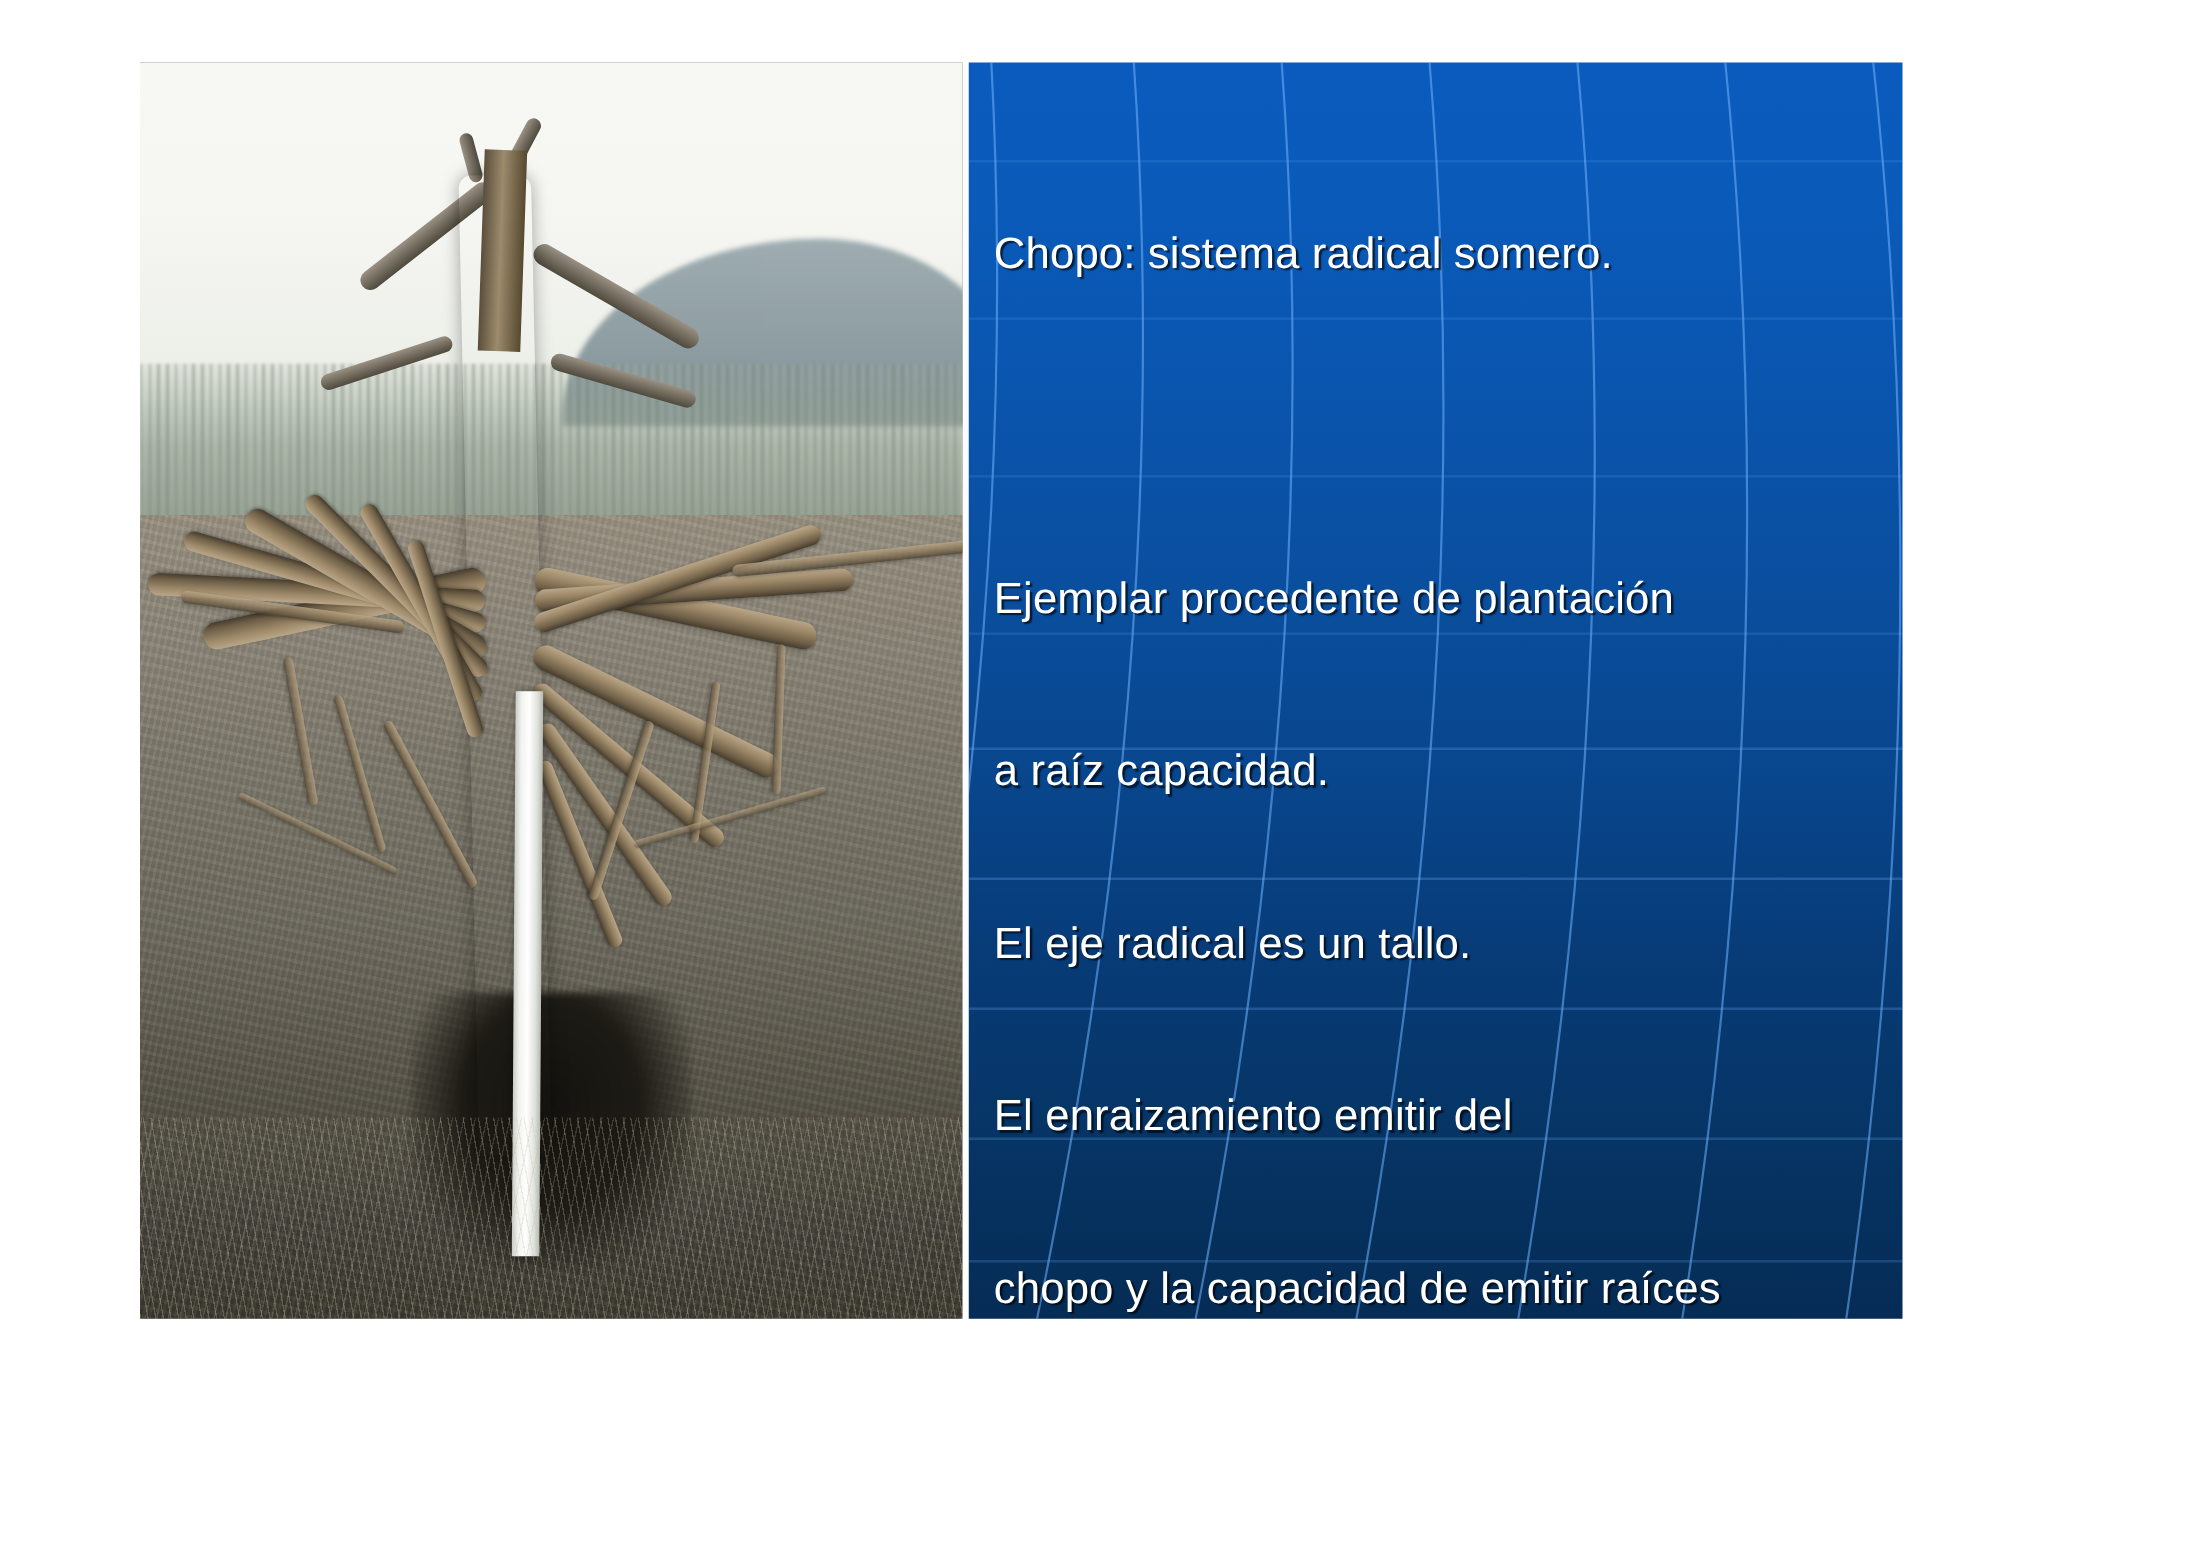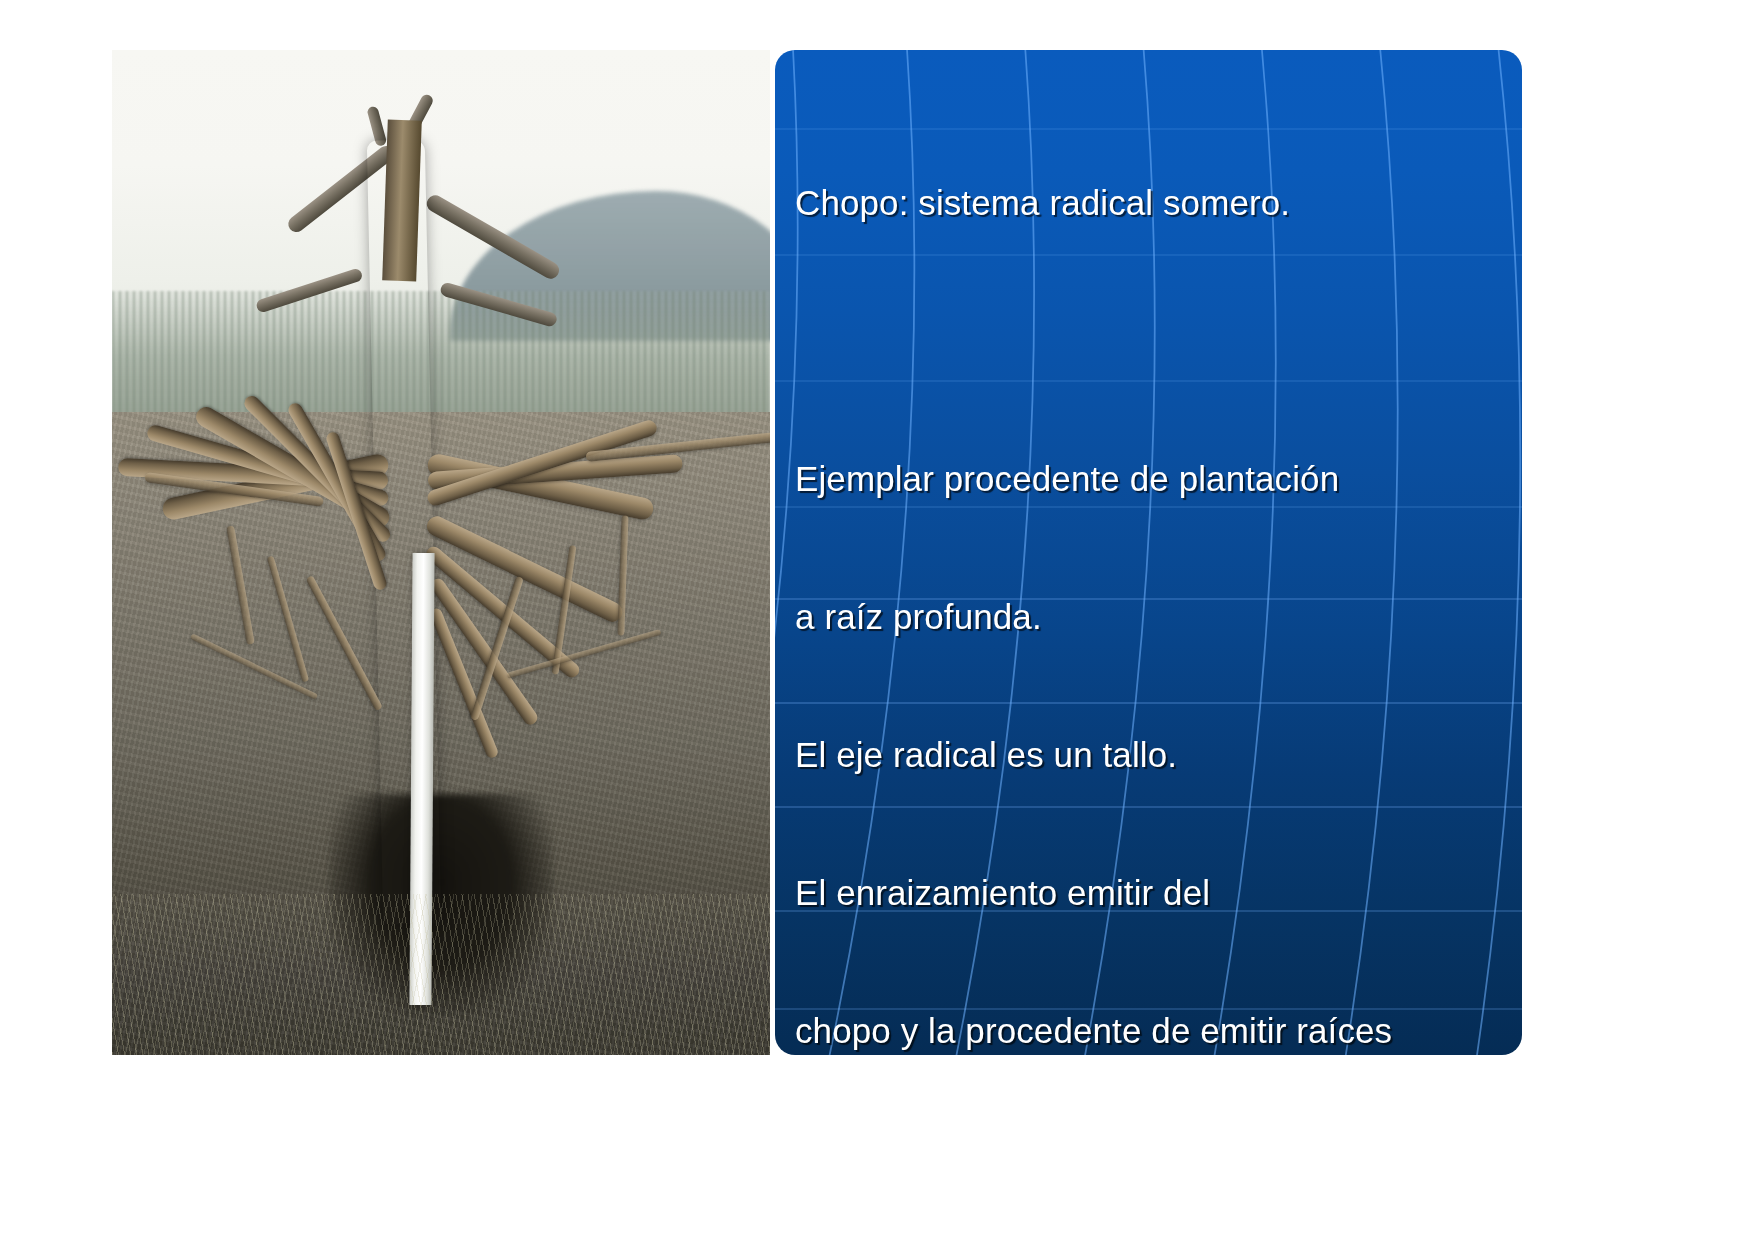--- a/index.html
+++ b/index.html
@@ -159,21 +159,20 @@
     overflow: hidden;
     background: linear-gradient(to bottom,
       #0a5bbd 0%,
       #0a5ab9 12%,
       #0a55ae 26%,
       #0a4e9e 42%,
       #08458b 58%,
       #073b76 72%,
       #063464 86%,
       #052c55 100%);
-    border-radius: 20px;
   }
   
   .lat {
     position:absolute;
     left:0; width:100%;
     height:2px;
     background: rgba(120,180,255,.45);
   }
   
   #meridians {
@@ -273,24 +272,24 @@
         <path d="M 690 -10 C 726 300, 718 640, 650 1015"></path>
         <path d="M 825 -10 C 864 300, 862 640, 800 1015"></path>
         <path d="M 960 -10 C 1000 300, 1005 640, 950 1015"></path>
       </g>
     </svg>
 
     <div id="textblock">
       <span class="tline">Chopo: sistema radical somero.</span>
       <span class="tline gap"></span>
       <span class="tline">Ejemplar procedente de plantación</span>
-      <span class="tline">a raíz profunda.</span>
+      <span class="tline">a raíz capacidad.</span>
       <span class="tline">El eje radical es un tallo.</span>
       <span class="tline">El enraizamiento emitir del</span>
-      <span class="tline">chopo y la procedente de emitir raíces</span>
+      <span class="tline">chopo y la capacidad de emitir raíces</span>
       
       
       
       
     </div>
 
   </div>
 </div>
 
 </body></html>

